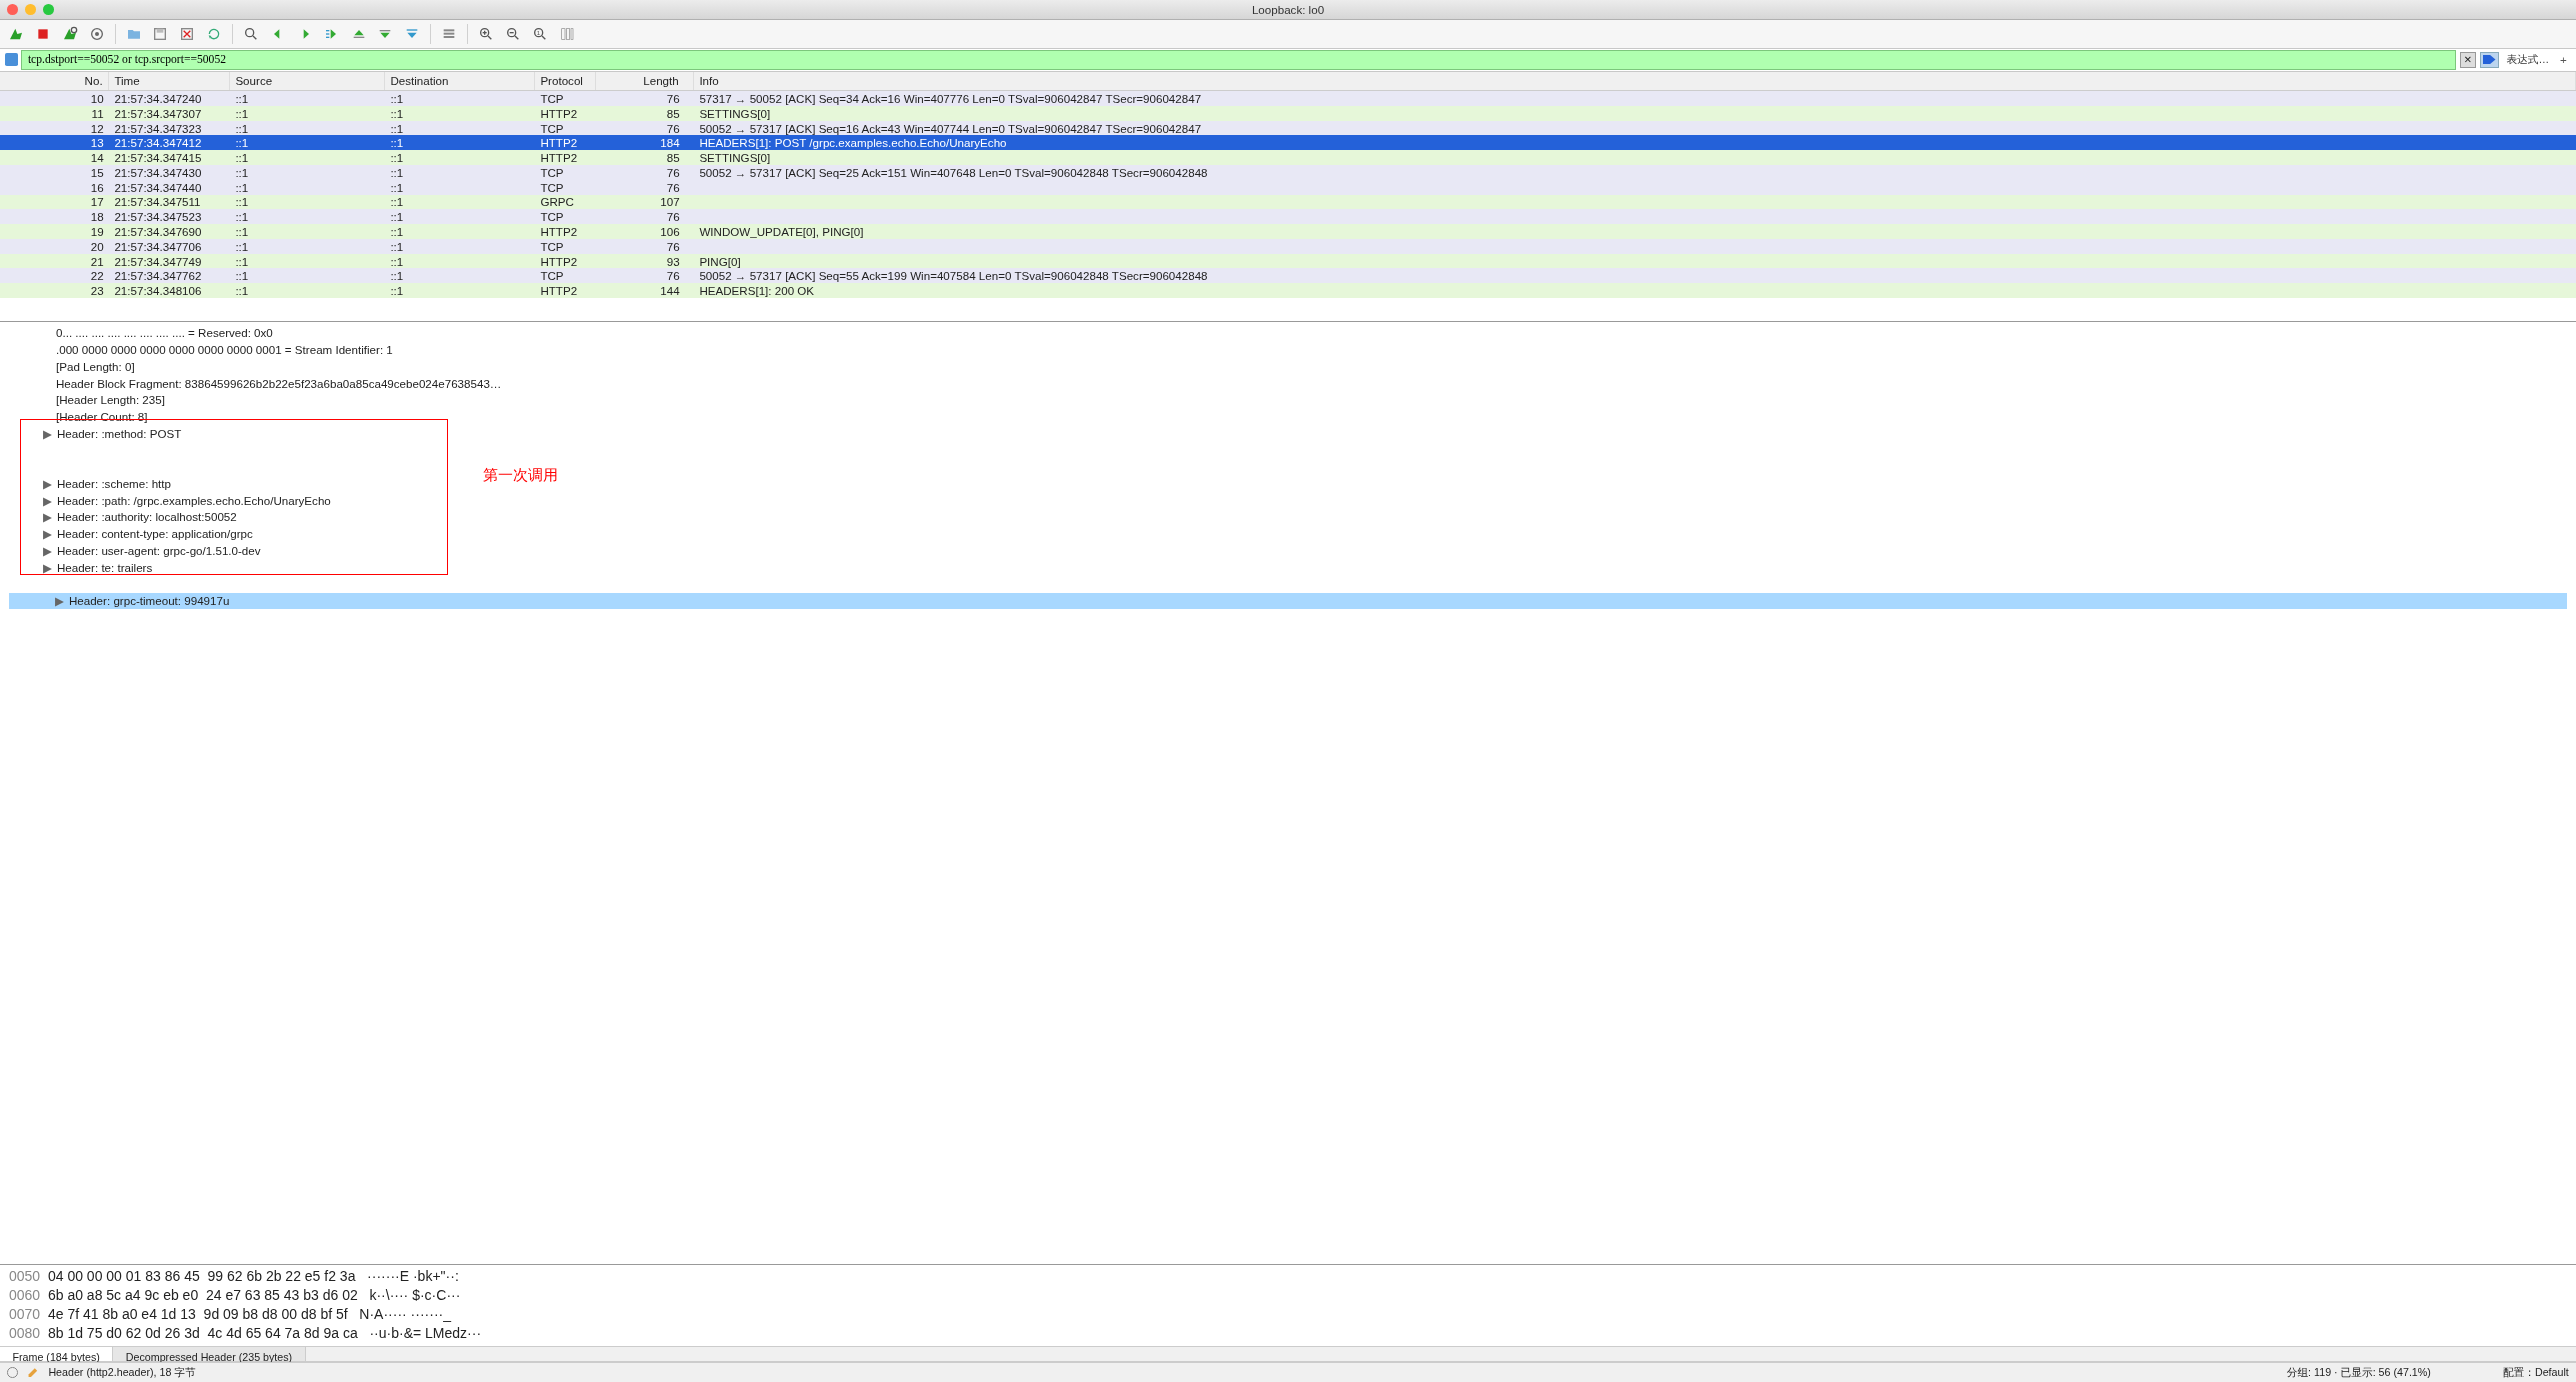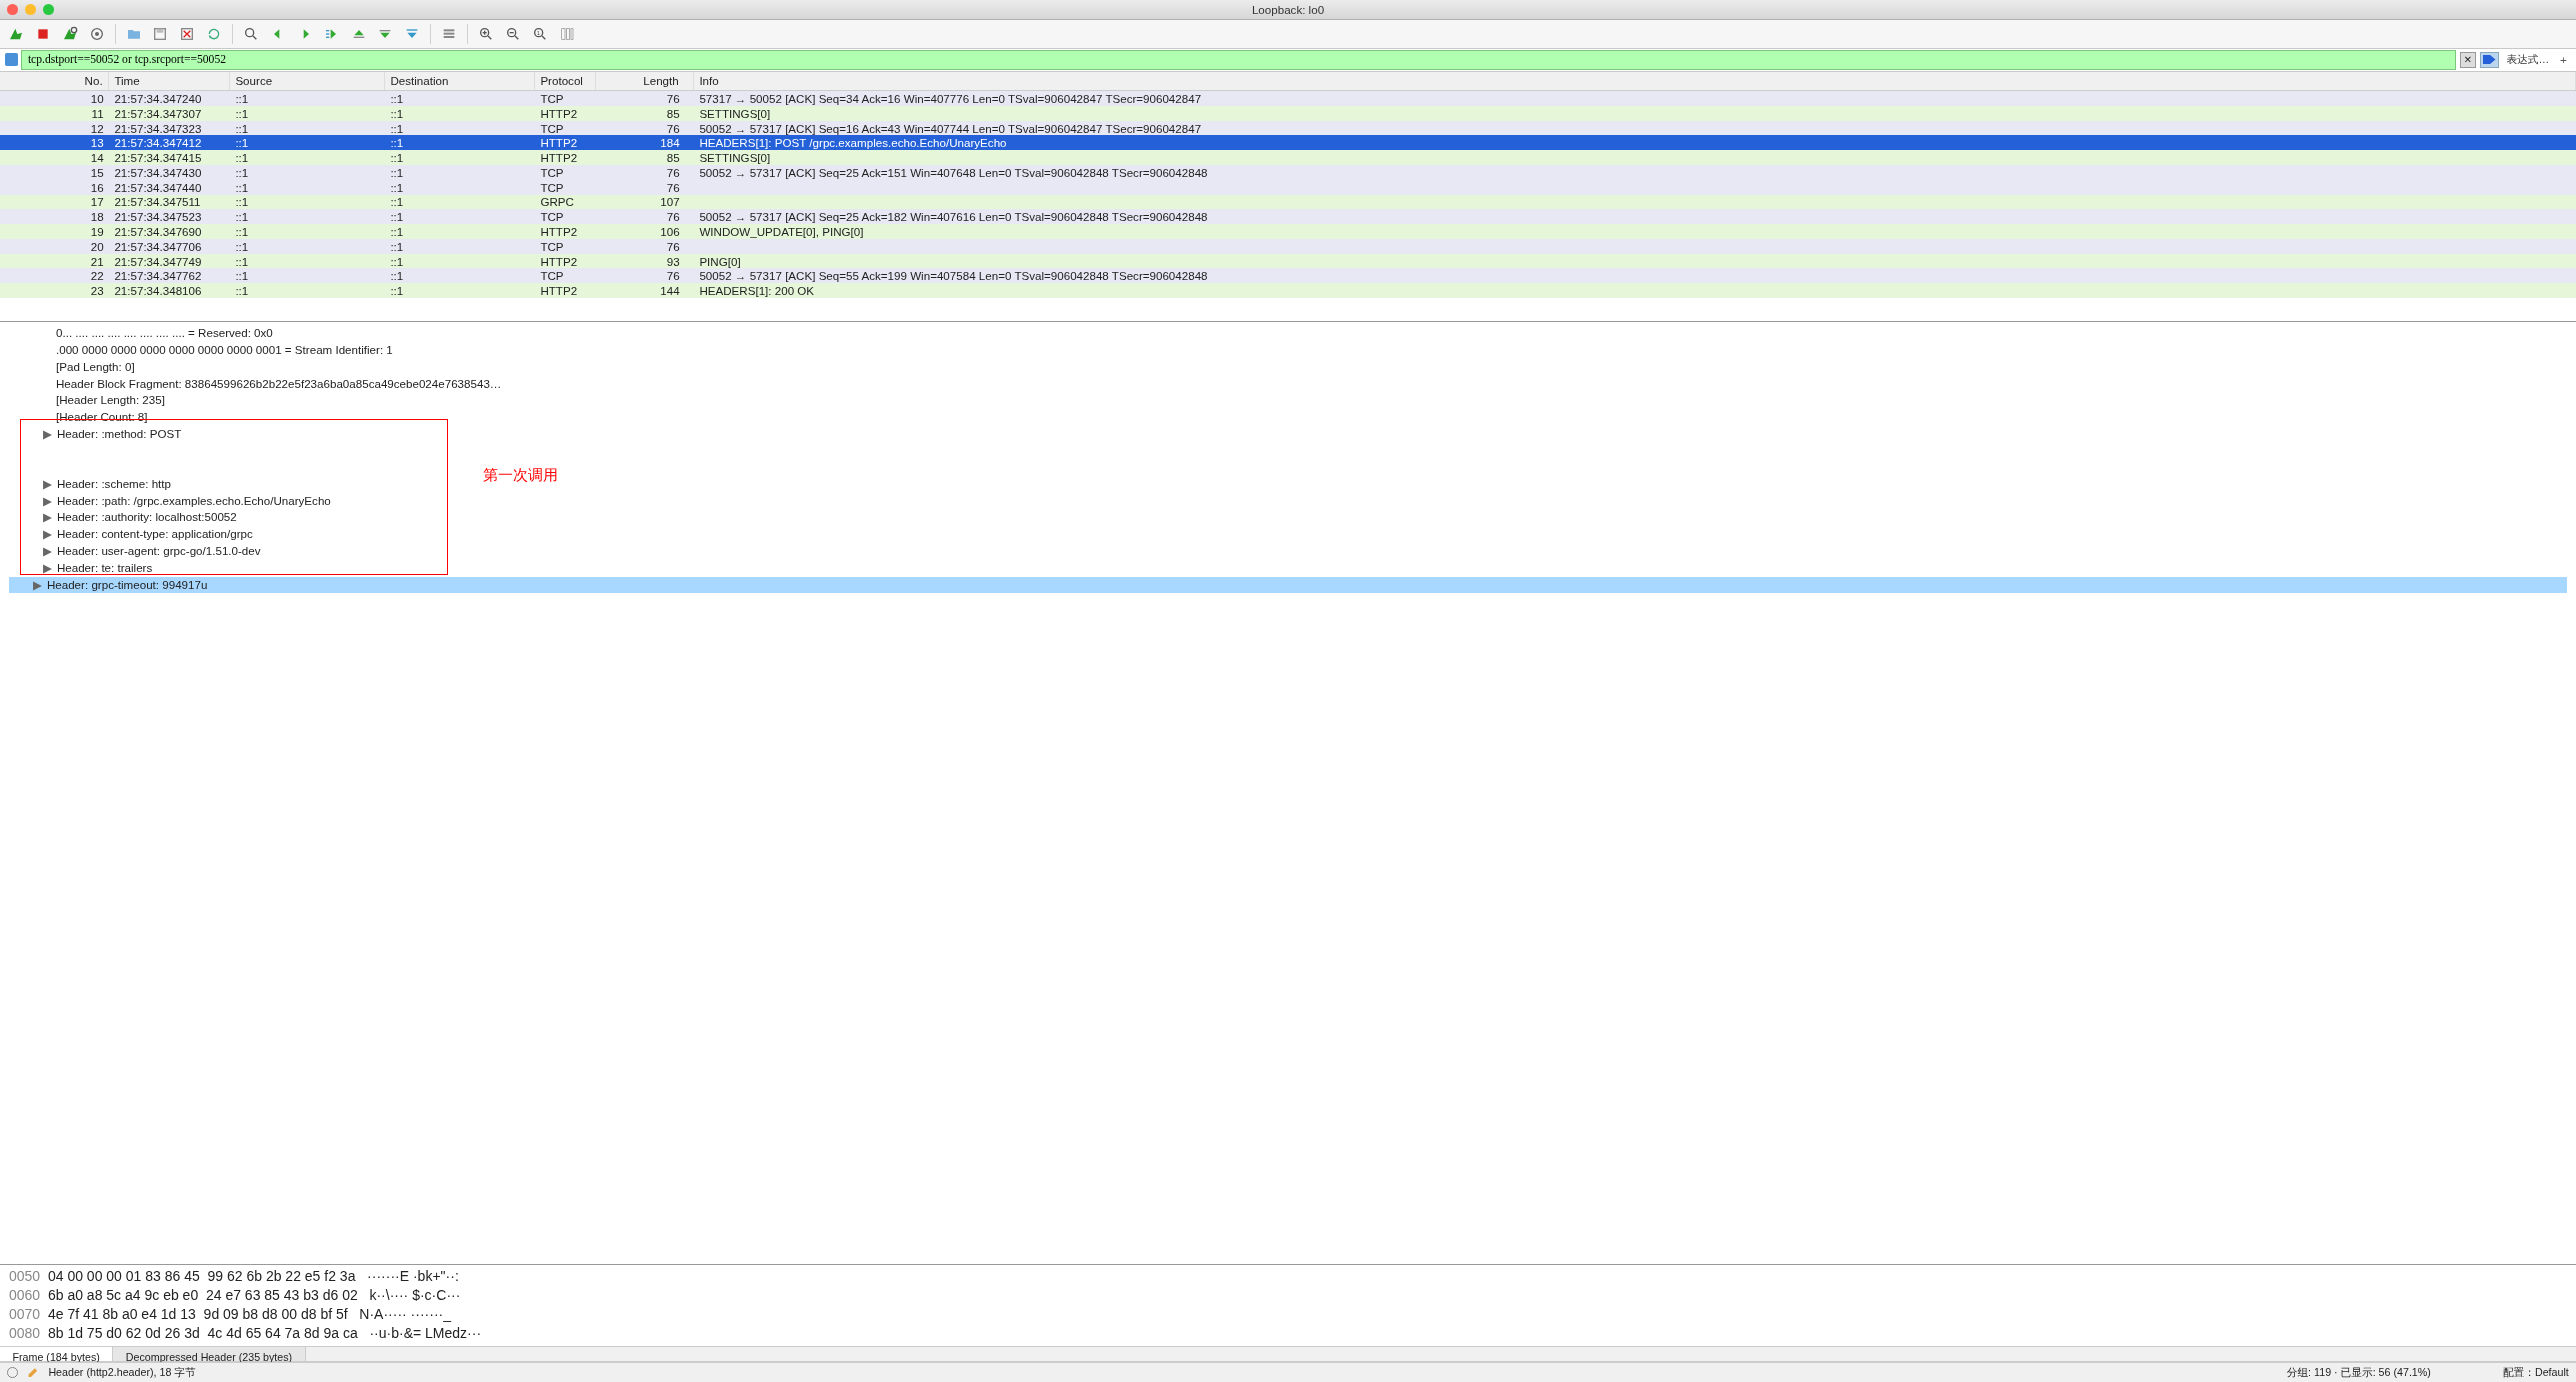--- a/index.html
+++ b/index.html
@@ -281,21 +281,20 @@
         <div class="c-proto">GRPC</div>
         <div class="c-len">107</div>
       </div>
       <div class="pktrow lav">
         <div class="c-no">18</div>
         <div class="c-time">21:57:34.347523</div>
         <div class="c-src">::1</div>
         <div class="c-dst">::1</div>
         <div class="c-proto">TCP</div>
         <div class="c-len">76</div>
-        <div class="c-info">50052 → 57317 [ACK] Seq=25 Ack=182 Win=407616 Len=0 TSval=906042848 TSecr=906042848</div>
       </div>
       <div class="pktrow green">
         <div class="c-no">19</div>
         <div class="c-time">21:57:34.347690</div>
         <div class="c-src">::1</div>
         <div class="c-dst">::1</div>
         <div class="c-proto">HTTP2</div>
         <div class="c-len">106</div>
         <div class="c-info">WINDOW_UPDATE[0], PING[0]</div>
       </div>
@@ -345,21 +344,21 @@
   <div class="ln" style="padding-left:47px">[Header Length: 235]</div>
   <div class="ln" style="padding-left:47px">[Header Count: 8]</div>
   <div id="hdrs">
       <div class="ln" style="padding-left: 34px;"><span class="tri">▶</span> Header: :method: POST</div>
       <div class="ln" style="padding-left: 34px; margin-top: 33px;"><span class="tri">▶</span> Header: :scheme: http</div>
       <div class="ln" style="padding-left: 34px;"><span class="tri">▶</span> Header: :path: /grpc.examples.echo.Echo/UnaryEcho</div>
       <div class="ln" style="padding-left: 34px;"><span class="tri">▶</span> Header: :authority: localhost:50052</div>
       <div class="ln" style="padding-left: 34px;"><span class="tri">▶</span> Header: content-type: application/grpc</div>
       <div class="ln" style="padding-left: 34px;"><span class="tri">▶</span> Header: user-agent: grpc-go/1.51.0-dev</div>
       <div class="ln" style="padding-left: 34px;"><span class="tri">▶</span> Header: te: trailers</div>
-      <div class="ln hl" style="padding-left: 24px;"><span class="tri">▶</span> Header: grpc-timeout: 994917u</div>
+      <div class="ln hl" style="padding-left: 46px; margin-top: 16px;"><span class="tri">▶</span> Header: grpc-timeout: 994917u</div>
     </div>
   <div class="redbox" style="left:19.7px;top:97px;width:428px;height:156px"></div>
   <div class="redlabel" style="left:483px;top:143px">第一次调用</div>
 </div>
 
 <div class="hexpane" id="hexpane"><div><span class="hexoff">0050</span>  04 00 00 00 01 83 86 45  99 62 6b 2b 22 e5 f2 3a   ·······E ·bk+"··:</div><div><span class="hexoff">0060</span>  6b a0 a8 5c a4 9c eb e0  24 e7 63 85 43 b3 d6 02   k··\···· $·c·C···</div><div><span class="hexoff">0070</span>  4e 7f 41 8b a0 e4 1d 13  9d 09 b8 d8 00 d8 bf 5f   N·A····· ·······_</div><div><span class="hexoff">0080</span>  8b 1d 75 d0 62 0d 26 3d  4c 4d 65 64 7a 8d 9a ca   ··u·b·&amp;= LMedz···</div><div><span class="hexoff">0090</span>  c8 b4 c7 60 2b b6 15 c0  b4 85 ef 40 02 74 65 86   ···`+··· ···@·te·</div></div>
 
 <div class="tabs">
   <div class="tab active">Frame (184 bytes)</div>
   <div class="tab">Decompressed Header (235 bytes)</div>

